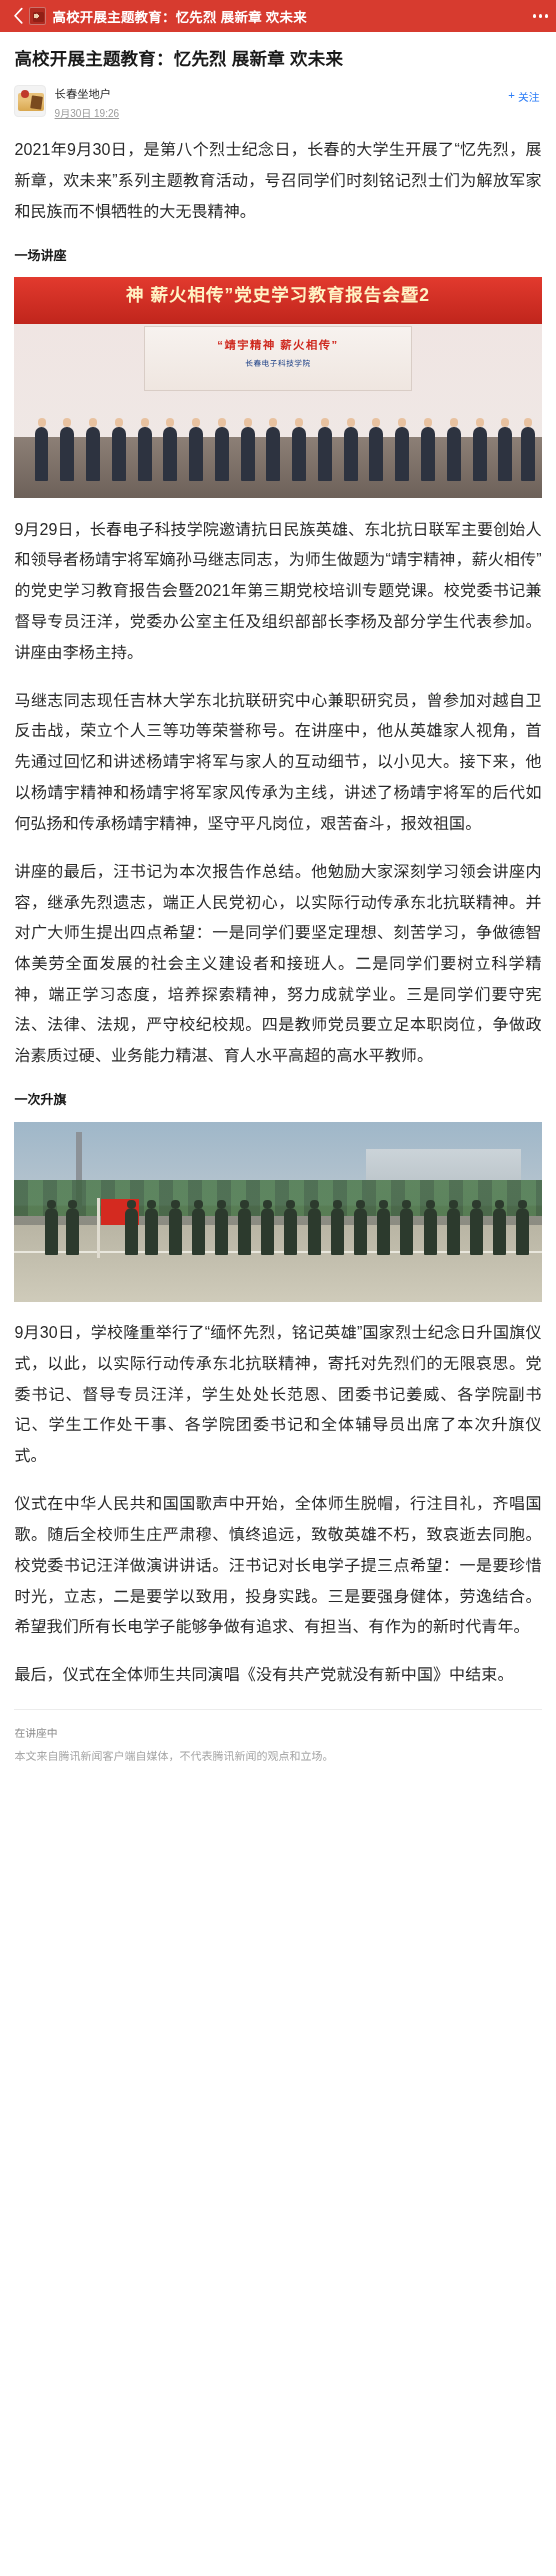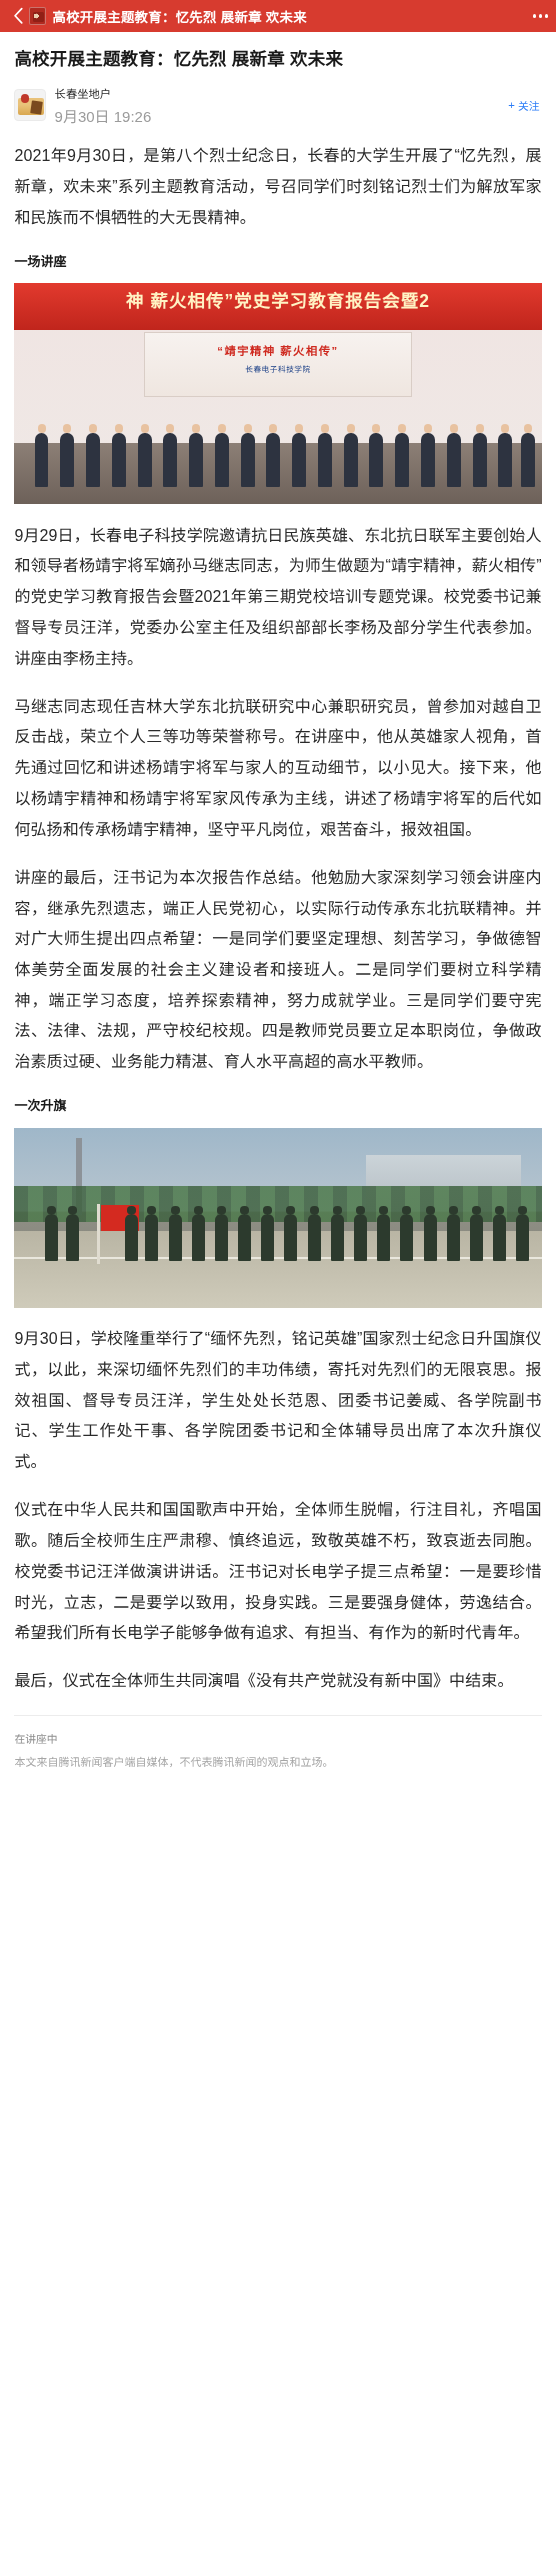--- a/index.html
+++ b/index.html
@@ -73,21 +73,21 @@
     font-size: 17.5px;
     line-height: 1.38;
     font-weight: 700;
     color: #1a1a1a;
     margin: 2.1px 0 13.4px 0;
     letter-spacing: 0.2px;
   }
 
   .source-row {
     display: flex;
-    align-items: center;
+    align-items: flex-start;
     margin-bottom: 15.5px;
   }
   .source-logo {
     width: 32px; height: 32px;
     border-radius: 4.1px;
     margin-right: 8.2px;
     flex: 0 0 auto;
     background: #f3f3f3;
     position: relative;
     overflow: hidden;
@@ -102,21 +102,21 @@
     position:absolute; left:5.2px; top:4.1px; width:8.2px; height:8.2px;
     background:#c0392b; border-radius:50%;
   }
   .source-logo .s3{
     position:absolute; right:3.1px; top:10.3px; width:11.3px; height:13.4px;
     background:#7a4a1e; border-radius:1px;
     transform: rotate(8deg);
   }
   .source-meta { display:flex; flex-direction:column; gap:3.6px; }
   .source-name { font-size: 11.3px; color: #2b2b2b; font-weight: 400; }
-  .source-time { font-size: 15px; color: #9b9b9b; }
+  .source-time { font-size: 10px; color: #9b9b9b; text-decoration: underline; }
   .follow {
     margin-left: auto;
     display: flex;
     align-items: center;
     gap: 3.1px;
     color: #2d7ef7;
     font-size: 10.8px;
     padding: 3.1px 2.1px;
   }
   .follow .plus { font-size: 11.3px; line-height: 1; }
@@ -338,21 +338,21 @@
         <i style="left:363px"></i>
         <i style="left:386px"></i>
         <i style="left:410px"></i>
       <i style="left:433px"></i>
         <i style="left:456px"></i>
         <i style="left:479px"></i>
         <i style="left:502px"></i>
     </div>
   </div>
 
-  <p class="body">9月30日，学校隆重举行了“缅怀先烈，铭记英雄”国家烈士纪念日升国旗仪式，以此，来深切缅怀先烈们的丰功伟绩，寄托对先烈们的无限哀思。报效祖国、督导专员汪洋，学生处处长范恩、团委书记姜威、各学院副书记、学生工作处干事、各学院团委书记和全体辅导员出席了本次升旗仪式。</p>
+  <p class="body">9月30日，学校隆重举行了“缅怀先烈，铭记英雄”国家烈士纪念日升国旗仪式，以此，以实际行动传承东北抗联精神，寄托对先烈们的无限哀思。党委书记、督导专员汪洋，学生处处长范恩、团委书记姜威、各学院副书记、学生工作处干事、各学院团委书记和全体辅导员出席了本次升旗仪式。</p>
   <p class="body">仪式在中华人民共和国国歌声中开始，全体师生脱帽，行注目礼，齐唱国歌。随后全校师生庄严肃穆、慎终追远，致敬英雄不朽，致哀逝去同胞。校党委书记汪洋做演讲讲话。汪书记对长电学子提三点希望：一是要珍惜时光，立志，二是要学以致用，投身实践。三是要强身健体，劳逸结合。希望我们所有长电学子能够争做有追求、有担当、有作为的新时代青年。</p>
   <p class="body">最后，仪式在全体师生共同演唱《没有共产党就没有新中国》中结束。</p>
 
   <div class="divider"></div>
 </div>
 
 <div class="disc-wrap">
   <div class="disc-title">在讲座中</div>
   <div class="disc-text">本文来自腾讯新闻客户端自媒体，不代表腾讯新闻的观点和立场。</div>
 </div>

